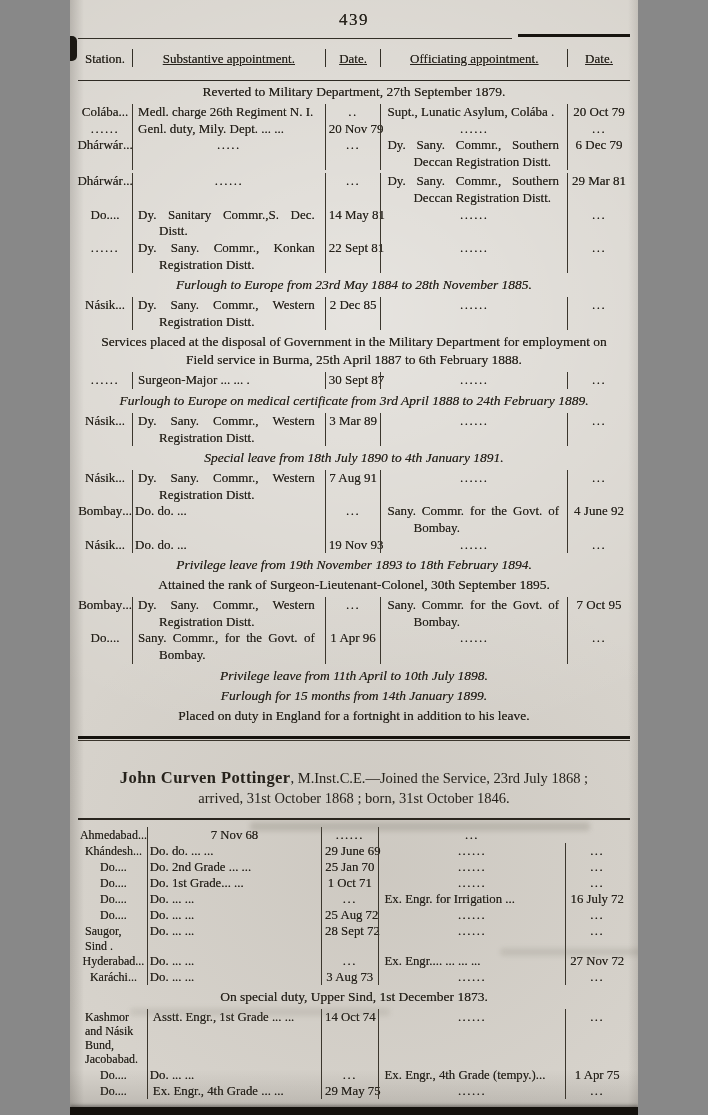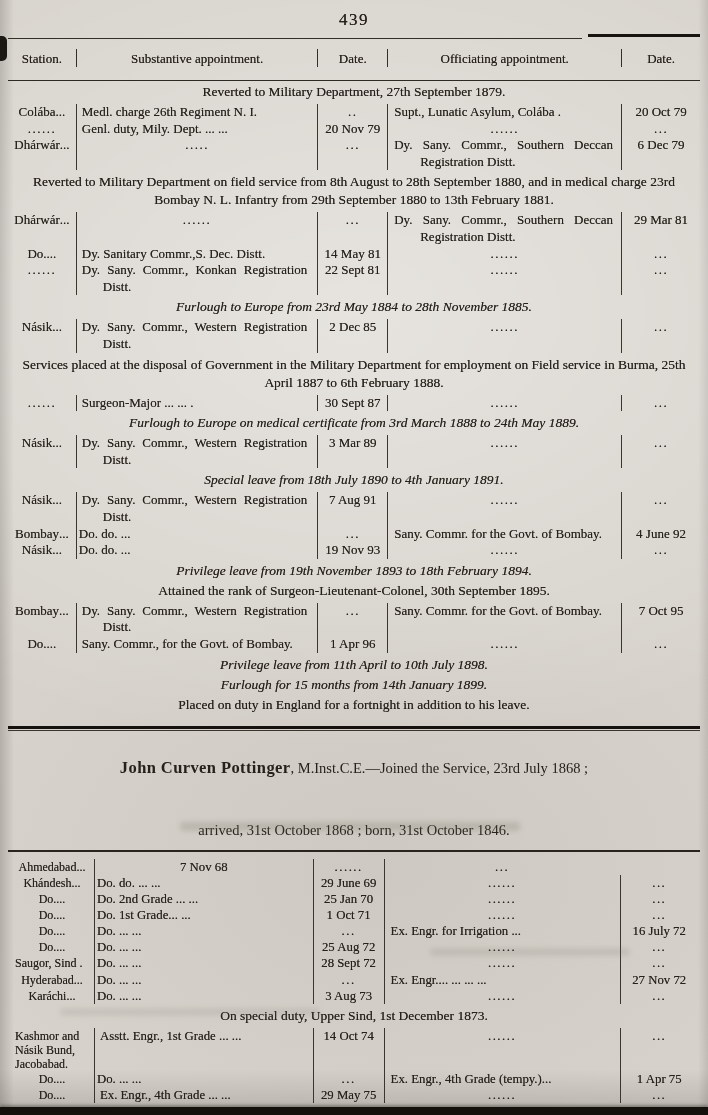--- a/index.html
+++ b/index.html
@@ -1,18 +1,18 @@
 <!DOCTYPE html>
 <html><head>
 <meta charset="utf-8">
 <style>
   html,body{margin:0;padding:0;background:#888;}
   .page{
     position:relative;
-    width:708px;height:1115px;
+    width:568px;height:1115px;
     margin:0 auto;
     box-sizing:border-box;
     padding:8px 6px 0;
     overflow:hidden;
     background-color:#d7d3cc;
     background-image:
       radial-gradient(ellipse 130% 55% at 50% 28%, rgba(255,255,255,.38), rgba(255,255,255,0) 72%),
       radial-gradient(ellipse 90% 40% at 55% 78%, rgba(120,112,100,.10), rgba(120,112,100,0) 70%),
       linear-gradient(90deg, rgba(55,50,44,.22), rgba(55,50,44,0) 14px),
       linear-gradient(270deg, rgba(55,50,44,.14), rgba(55,50,44,0) 10px),
@@ -31,21 +31,21 @@
     grid-template-columns:9.8% 34.9% 10.1% 33.8% 11.4%;
     margin:0 2px 0;padding:11px 0 13px;
     border-bottom:1.5px solid #2e2a23;
   }
   .t-header .rule-thin{position:absolute;top:0;left:0;right:118px;border-top:1.5px solid #332f27;}
   .t-header .rule-thick{position:absolute;top:-4px;right:0;width:112px;border-top:3.5px solid #17140f;}
   .hcell{
     font-size:13px;text-align:center;padding:2px 2px 0;
     text-shadow:0 0 .5px rgba(38,34,27,.7);
   }
-  .hcell + .hcell{border-left:1px solid #332f27;}
+  .hcell + .hcell{border-left:1px solid #332f27;text-decoration:underline;}
   .t-body{margin:0 2px;}
   .rowgroup{margin:3px 0;}
   .trow{
     display:grid;
     grid-template-columns:9.8% 34.9% 10.1% 33.8% 11.4%;
   }
   .table2 .trow{grid-template-columns:12.2% 31.8% 10.3% 34.3% 11.4%;}
   .cell{
     font-size:13px;line-height:1.28;padding:0 3px;
     text-shadow:0 0 .5px rgba(38,34,27,.65);
@@ -72,21 +72,21 @@
     border-top:3.5px solid #15120d;
   }
   .entry-divider::after{
     content:"";position:absolute;left:0;right:0;top:1px;
     border-top:1px solid #3a352c;
   }
   
   .entry-heading{text-align:center;margin:0 10px 10px;line-height:1.3;}
   .entry-heading .h-line1{font-size:14.5px;}
   .officer-name{font-weight:700;font-size:16.5px;letter-spacing:.4px;}
-  .entry-heading .h-line2{font-size:14.5px;margin-top:43px;}
+  .entry-heading .h-line2{font-size:14.5px;}
   
   .table2{border-top:2px solid #29251e;margin:10px 2px 0;padding-top:4px;}
   
   .scan-mark-tl{
     position:absolute;left:0;top:36px;width:7px;height:25px;
     background:#1b1813;border-radius:0 5px 5px 0;
   }
   .scan-bottom{
     position:absolute;left:0;bottom:0;right:0;height:8px;
     background:#14110d;box-shadow:0 -2px 3px rgba(20,17,13,.35);
@@ -139,21 +139,20 @@
             <div class="cell c0 split">
               <span>Dhárwár</span>
               <span class="lead">...</span>
             </div>
             <div class="cell c1 dots">.....</div>
             <div class="cell c2 dots">...</div>
             <div class="cell c3">Dy. Sany. Commr., Southern Deccan Registration Distt.</div>
             <div class="cell c4">6 Dec 79</div>
           </div>
         </div>
-        <div class="note">Reverted to Military Department on field service from 8th August to 28th September 1880, and in medical charge 23rd Bombay N. L. Infantry from 29th September 1880 to 13th February 1881.</div>
         <div class="rowgroup">
           <div class="trow">
             <div class="cell c0 split">
               <span>Dhárwár</span>
               <span class="lead">...</span>
             </div>
             <div class="cell c1 dots">......</div>
             <div class="cell c2 dots">...</div>
             <div class="cell c3">Dy. Sany. Commr., Southern Deccan Registration Distt.</div>
             <div class="cell c4">29 Mar 81</div>
@@ -192,21 +191,21 @@
         <div class="note">Services placed at the disposal of Government in the Military Department for employment on Field service in Burma, 25th April 1887 to 6th February 1888.</div>
         <div class="rowgroup">
           <div class="trow">
             <div class="cell c0 dots">......</div>
             <div class="cell c1">Surgeon-Major ... ... .</div>
             <div class="cell c2">30 Sept 87</div>
             <div class="cell c3 dots">......</div>
             <div class="cell c4 dots">...</div>
           </div>
         </div>
-        <div class="note italic">Furlough to Europe on medical certificate from 3rd March 1888 to 24th May 1889.</div>
+        <div class="note italic">Furlough to Europe on medical certificate from 3rd April 1888 to 24th February 1889.</div>
         <div class="rowgroup">
           <div class="trow">
             <div class="cell c0 split">
               <span>Násik</span>
               <span class="lead">...</span>
             </div>
             <div class="cell c1">Dy. Sany. Commr., Western Registration Distt.</div>
             <div class="cell c2">3 Mar 89</div>
             <div class="cell c3 dots">......</div>
             <div class="cell c4 dots">...</div>

